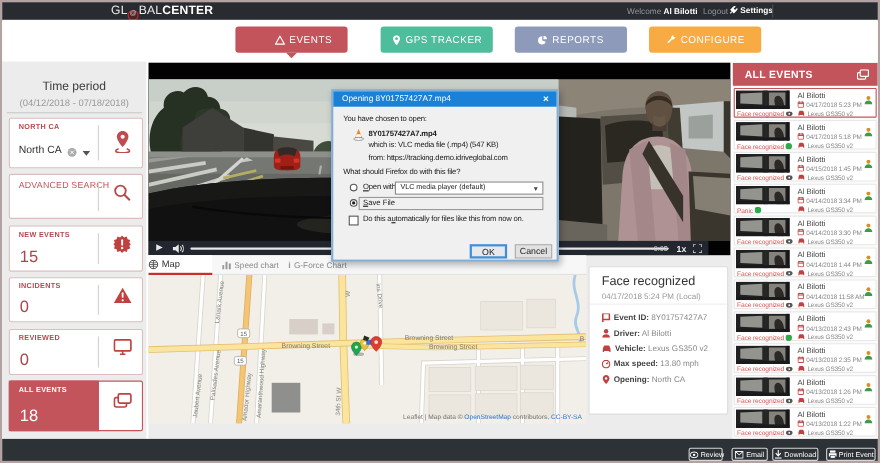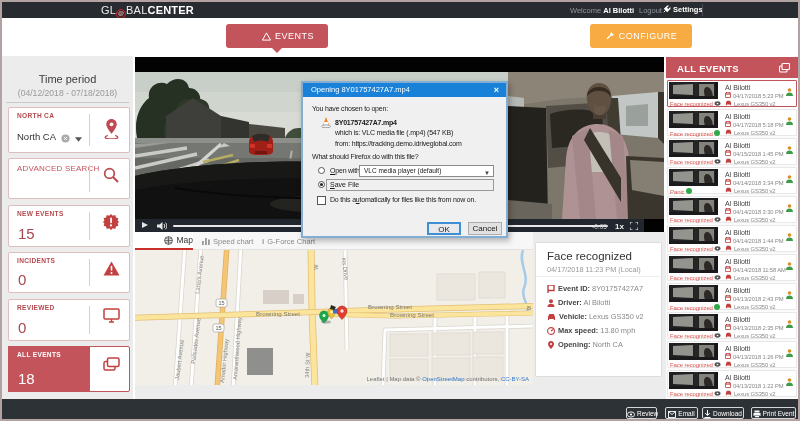--- a/index.html
+++ b/index.html
@@ -16,21 +16,21 @@
 #welcome b { color:#fff; }
 #logout { left:637px; top:4px; font-size:7.5px; color:#8f969e; }
 #settings { left:661px; top:3px; font-size:7.5px; color:#fff; font-weight:bold; }
 #topsep { left:700px; top:2px; width:1px; height:12px; background:#4a4e55; }
 
 
 #nav { left:0; top:16px; width:796px; height:38px; background:#fff; }
 .navbtn { position:absolute; top:22px; width:102px; height:24px; border-radius:3px; color:#fff; font-size:9px; letter-spacing:0.5px; text-align:center; line-height:24px; white-space:nowrap; }
 .navbtn svg { vertical-align:-2px; margin-right:4px; }
 #nb1 { left:99px; background:#47a3dd; }
-#nb2 { left:224px; background:#c4545c;padding-left:22px; }
+#nb2 { left:212px; background:#c4545c;padding-left:22px; }
 #nb3 { left:344px; background:#4dbd9b; }
 #nb4 { left:466px; background:#8e9aba; }
 #nb5 { left:588px; background:#f8ab43; }
 #nb2:after { content:""; position:absolute; left:46px; top:24px; border:5px solid transparent; border-top-color:#c4545c; }
 
 
 #lsb { left:0; top:54px; width:131px; height:343px; background:#ececec; }
 #tp-title { left:0; top:17px; width:131px; text-align:center; font-size:11px; color:#3c3c3c; }
 #tp-dates { left:0; top:32px; width:131px; text-align:center; font-size:8.6px; color:#999; }
 #tp-hr { left:4px; top:46px; width:123px; height:1px; background:#c9c9c9; }
@@ -70,21 +70,21 @@
 #dlg-dd .car { position:absolute; right:3px; top:2px; font-size:6px; color:#444; }
 #dlg-save { position:absolute; left:23px; top:96px; width:168px; height:12px; border:1px solid #999; font-size:7px; line-height:10px; padding-left:3px; }
 .radio { position:absolute; width:7px; height:7px; border:1px solid #555; border-radius:50%; background:#fff; }
 .radio.sel:after { content:""; position:absolute; left:1px; top:1px; width:3px; height:3px; border-radius:50%; background:#222; }
 #dlg-cb { position:absolute; left:14px; top:113px; width:9px; height:9px; background:#fff; border:1px solid #555; }
 .dlg-btn { position:absolute; top:139px; width:34px; height:13px; background:#e1e1e1; border:1px solid #adadad; font-size:8px; text-align:center; line-height:11px; }
 #dlg-ok { left:124px; border:2px solid #3f8fd6; width:34px; height:13px; background:#e7e9ec; }
 
 
 #tabrow { left:133px; top:230px; width:398px; height:18px; background:#f7f7f7; border-bottom:1px solid #e2e2e2; }
-#tab1 { position:absolute; left:0; top:0; width:58px; height:18px; background:#fff; border-bottom:2px solid #c9302c; font-size:8.5px; color:#333; text-align:right; line-height:17px; }
+#tab1 { position:absolute; left:0; top:0; width:58px; height:18px; background:#fff; border-bottom:2px solid #c9302c; font-size:8.5px; color:#333; text-align:left; line-height:17px; }
 #tab2 { position:absolute; left:67px; top:5px; font-size:7.5px; color:#8a8a8a; }
 #tab3 { position:absolute; left:127px; top:5px; font-size:7.5px; color:#8a8a8a; }
 #map { left:133px; top:248px; width:398px; height:135px; background:#f2efe9; overflow:hidden; }
 
 
 #face { left:533px; top:240px; width:127px; height:135px; background:#fff; border:1px solid #ddd; border-radius:2px; }
 #face h3 { position:absolute; left:11px; top:7px; font-size:11.5px; font-weight:normal; color:#333; }
 #face .dt { position:absolute; left:11px; top:22px; font-size:7.3px; color:#999; }
 #face .hr { position:absolute; left:0; top:33px; width:125px; height:1px; background:#eee; }
 .frow { position:absolute; left:11px; font-size:7.4px; color:#888; white-space:nowrap; }
@@ -121,20 +121,28 @@
   <div id="settings" class="abs"><svg width="8" height="8" viewBox="0 0 10 10" style="vertical-align:-1px;margin-right:2px;">
         <path d="M9 2.5L6.5 5L5 3.5L7.5 1A2.8 2.8 0 0 0 4 1.8L1 4.8L5.2 9L8.2 6A2.8 2.8 0 0 0 9 2.5Z" fill="#fff"></path>
         <path d="M1 9L3 7" stroke="#fff" stroke-width="1.2"></path>
       </svg>Settings</div>
   <div id="topsep" class="abs"></div>
 
   <div id="nav" class="abs"></div>
   <div id="nb2" class="navbtn"><svg width="9" height="9" viewBox="0 0 10 10">
         <path d="M5 1L9.5 9H0.5Z" fill="none" stroke="#fff" stroke-width="1.1"></path>
       </svg>EVENTS</div>
+  <div id="nb3" class="navbtn"><svg width="9" height="9" viewBox="0 0 10 10">
+        <path d="M5 0C3 0 1.5 1.5 1.5 3.5C1.5 6 5 10 5 10S8.5 6 8.5 3.5C8.5 1.5 7 0 5 0Z" fill="#fff"></path>
+        <circle cx="5" cy="3.5" r="1.4" fill="#4dbd9b"></circle>
+      </svg>GPS TRACKER</div>
+  <div id="nb4" class="navbtn"><svg width="9" height="9" viewBox="0 0 11 11">
+        <path d="M4.8 5.8 L4.8 1.3 A4.5 4.5 0 1 0 8.9 7.3 Z" fill="#fff"></path>
+        <path d="M6.2 4.5 L6.2 0.5 A4 4 0 0 1 10 4.5 Z" fill="#fff"></path>
+      </svg>REPORTS</div>
   <div id="nb5" class="navbtn"><svg width="10" height="10" viewBox="0 0 10 10">
         <g transform="rotate(45 5 5)">
           <path d="M3.4 2.6 L3.4 0.5 L4.5 1.5 L5.5 1.5 L6.6 0.5 L6.6 2.6 A1.7 1.7 0 0 1 5.7 4.1 L5.7 8.7 A0.75 0.75 0 0 1 4.3 8.7 L4.3 4.1 A1.7 1.7 0 0 1 3.4 2.6 Z" fill="#fff"></path>
         </g>
       </svg>CONFIGURE</div>
 
   <div id="lsb" class="abs">
     <div id="tp-title" class="abs">Time period</div>
     <div id="tp-dates" class="abs">(04/12/2018 - 07/18/2018)</div>
     <div id="tp-hr" class="abs"></div>
@@ -415,21 +423,21 @@
       <rect x="198" y="59" width="7" height="4.5" rx="0.8" fill="#3b6fd4"></rect>
       <path d="M196 55 L201 57 L199 60 L195 59 Z" fill="#2a2a22"></path>
       <path d="M207 56 C204.2 56 202 58.2 202 61 C202 64.8 207 69.5 207 69.5 S212 64.8 212 61 C212 58.2 209.8 56 207 56Z" fill="#e03c31" stroke="#9e2a22" stroke-width="0.5"></path>
       <circle cx="207" cy="61" r="1.7" fill="#ffe2e0"></circle>
       <text x="394" y="131" font-size="6" fill="#777" text-anchor="end">Leaflet | Map data © <tspan fill="#3379c9">OpenStreetMap</tspan> contributors, <tspan fill="#3379c9">CC-BY-SA</tspan></text>
     </svg>
   </div>
 
   <div id="face" class="abs">
     <h3>Face recognized</h3>
-    <div class="dt">04/17/2018 11:23 PM (Local)</div>
+    <div class="dt">04/17/2018 5:24 PM (Local)</div>
     <div class="hr"></div>
     <div class="frow" style="top:41px;"><svg width="8" height="8" viewBox="0 0 8 8">
           <path d="M1 0H7V5.5H1Z M1 0V8" stroke="#c0413f" stroke-width="1.4" fill="none"></path>
         </svg><b>Event ID:</b> 8Y01757427A7</div>
     <div class="frow" style="top:55px;"><svg width="8" height="8" viewBox="0 0 8 8">
           <circle cx="4" cy="2.2" r="2" fill="#c0413f"></circle>
           <path d="M0.5 8C0.5 5.8 2 4.8 4 4.8S7.5 5.8 7.5 8Z" fill="#c0413f"></path>
         </svg><b>Driver:</b> Al Bilotti</div>
     <div class="frow" style="top:69px;"><svg width="9" height="8" viewBox="0 0 9 8">
           <path d="M1 4L2 1.5C2.2 1 2.5 1 3 1H6C6.5 1 6.8 1 7 1.5L8 4V7H6.8V6H2.2V7H1Z" fill="#c0413f"></path>

